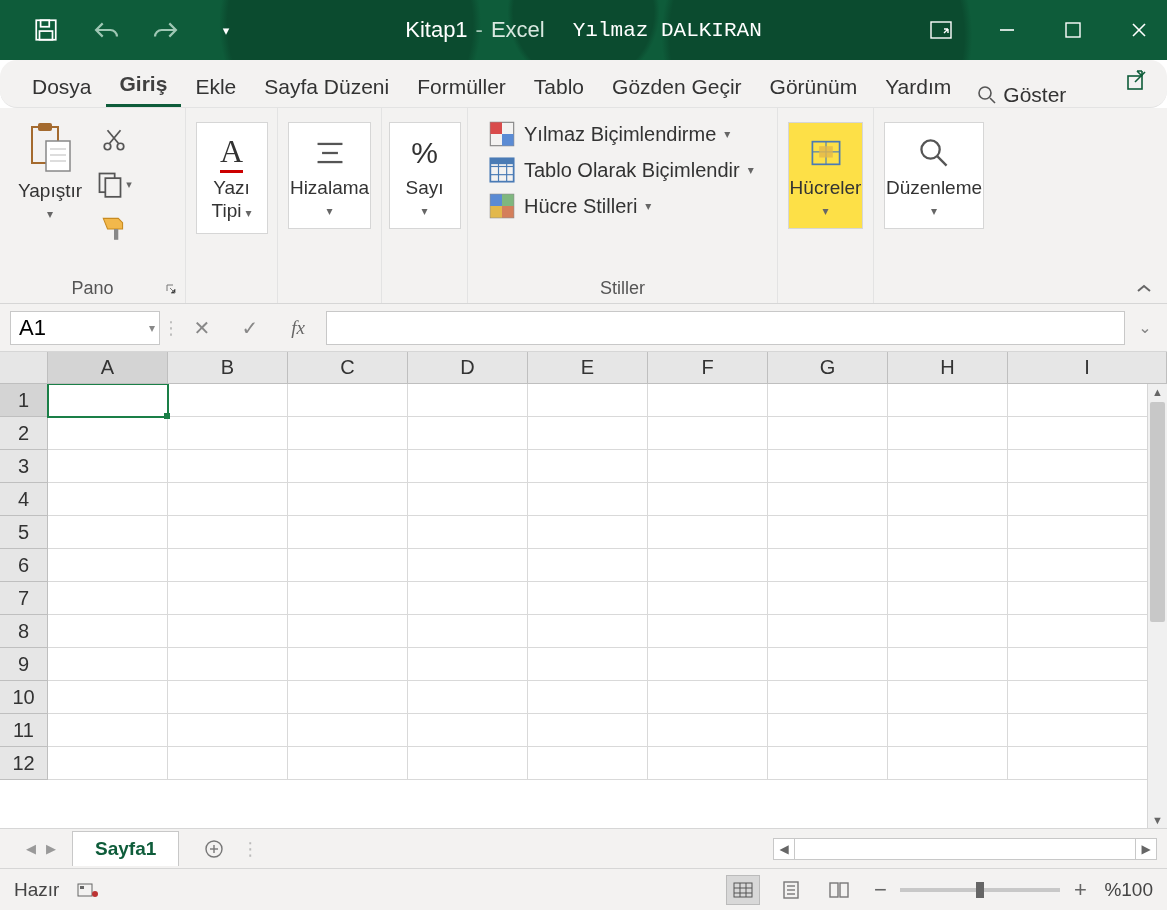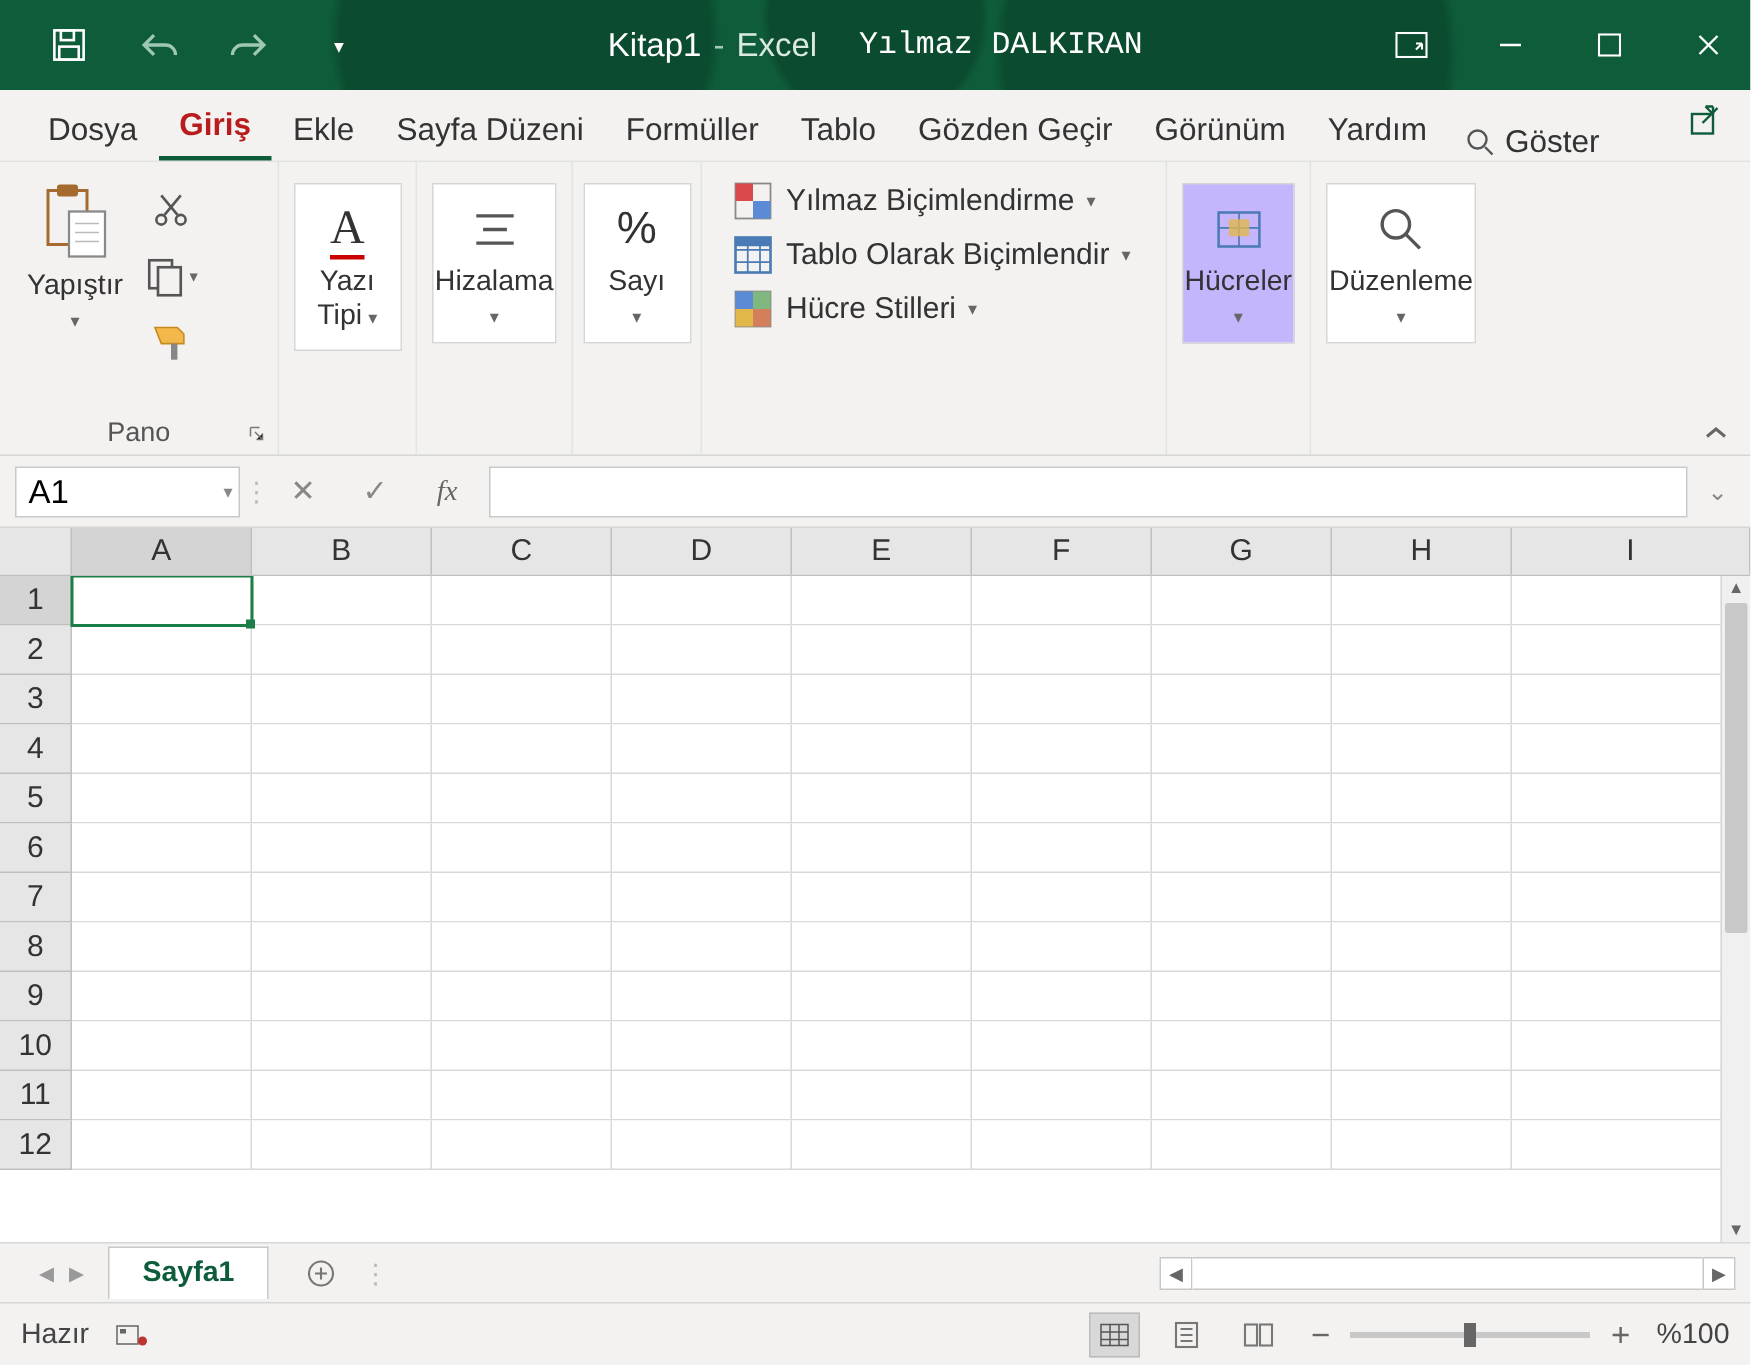--- a/index.html
+++ b/index.html
@@ -11,23 +11,23 @@
 .qat-btn { width: 32px; height: 32px; display: flex; align-items: center; justify-content: center; cursor: pointer; }
 .title-center { position: absolute; left: 50%; transform: translateX(-50%); display: flex; align-items: center; gap: 8px; font-size: 22px; }
 .title-doc { color: #fff; }
 .title-sep { color: #a8c9b9; }
 .title-app { color: #d9e8e0; }
 .title-user { margin-left: 20px; color: #fff; font-size: 21px; font-family: Liberation Mono, monospace; }
 .win-controls { position: absolute; right: 10px; display: flex; gap: 30px; align-items: center; }
 .win-btn { width: 36px; height: 36px; display: flex; align-items: center; justify-content: center; cursor: pointer; }
 
 
-.ribbon-tabs { height: 48px; background: #f3f2f1; display: flex; align-items: flex-end; padding: 0 18px; border-bottom: 1px solid #e3e3e3; position: relative; }
+.ribbon-tabs { height: 48px; background: #f3f2f1; display: flex; align-items: flex-end; padding: 0 18px; border-bottom: 1px solid #e3e3e3; position: relative; border-radius: 17px; }
 .ribbon-tab { padding: 10px 14px 8px; font-size: 21px; color: #333; cursor: pointer; }
-.ribbon-tab.active { color: #b91c1c; font-weight: 600; border-bottom: 3px solid #0e5c3a; }
+.ribbon-tab.active { color: #404040; font-weight: 600; border-bottom: 3px solid #0e5c3a; }
 .tell-me { display: flex; align-items: center; gap: 6px; font-size: 21px; color: #333; margin-left: 12px; cursor: pointer; }
 .share-btn { position: absolute; right: 18px; top: 8px; cursor: pointer; }
 
 
 .ribbon-body { height: 196px; background: #f3f2f1; display: flex; border-bottom: 1px solid #d6d6d6; position: relative; }
 .ribbon-group { display: flex; flex-direction: column; border-right: 1px solid #e3e3e3; position: relative; }
 .group-label { font-size: 18px; color: #555; text-align: center; padding-bottom: 4px; }
 .group-content { flex: 1; display: flex; align-items: flex-start; padding: 8px 10px 0; }
 .dialog-launcher { position: absolute; right: 6px; bottom: 6px; width: 14px; height: 14px; cursor: pointer; }
 
@@ -295,25 +295,26 @@
               <rect x="2" y="2" width="10" height="10" fill="#5b8bd4"></rect>
               <rect x="12" y="2" width="10" height="10" fill="#7fb77f"></rect>
               <rect x="2" y="12" width="10" height="10" fill="#e2b84b"></rect>
               <rect x="12" y="12" width="10" height="10" fill="#d47f5b"></rect>
             </svg>
           <span>Hücre Stilleri</span>
           <span style="font-size:12px;color:#666;">▾</span>
         </div>
       </div>
     </div>
+    <div class="group-label">Stiller</div>
   </div>
 
   <div class="ribbon-group" style="width:96px;">
     <div class="group-content" style="justify-content:center;">
-      <div class="big-btn" style="border:1px solid #d6d6d6;background:#c4b5fd;margin-top:6px;padding:10px 6px;">
+      <div class="big-btn" style="border:1px solid #d6d6d6;background:#fde047;margin-top:6px;padding:10px 6px;">
         <div class="icon-box" style="height:40px;">
           <svg width="34" height="30" viewBox="0 0 30 26">
               <rect x="3" y="3" width="24" height="20" fill="none" stroke="#4a7bb5" stroke-width="1.5"></rect>
               <line x1="3" y1="12" x2="27" y2="12" stroke="#4a7bb5"></line>
               <line x1="15" y1="3" x2="15" y2="23" stroke="#4a7bb5"></line>
               <rect x="9" y="7" width="12" height="10" fill="#e2b84b" opacity="0.8"></rect>
             </svg>
         </div>
         <span class="label">Hücreler</span>
         <span style="font-size:12px;color:#666;">▾</span>

